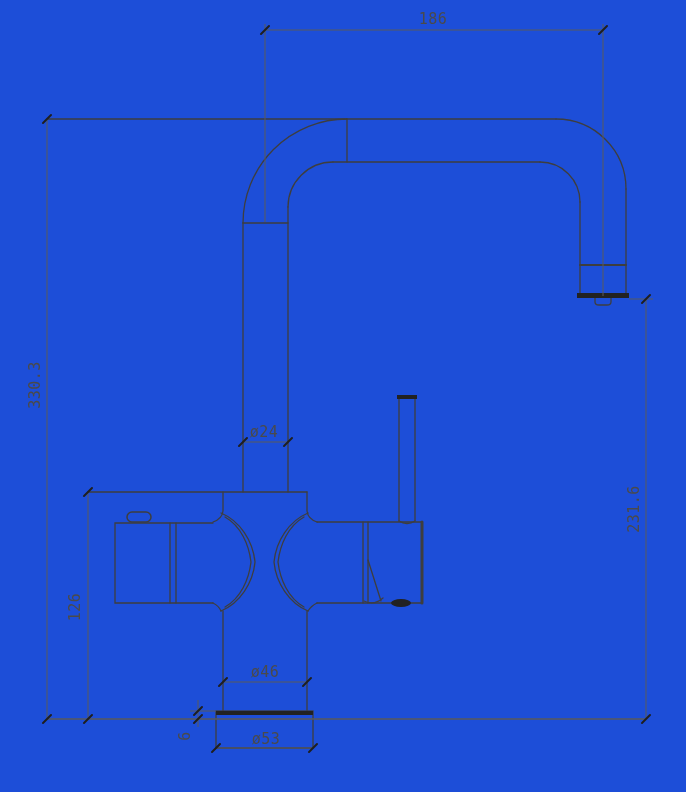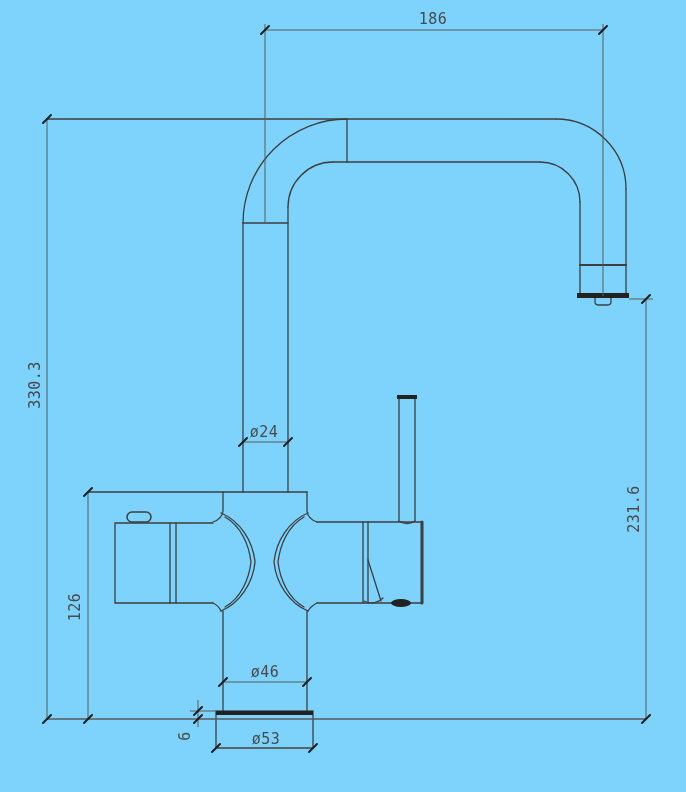--- a/index.html
+++ b/index.html
@@ -1,16 +1,16 @@
 <!DOCTYPE html>
 <html><head>
 <meta charset="utf-8">
 <style>
   html,body{margin:0;padding:0;background:#ffffff;}
-  .page{width:686px;height:792px;position:relative;background:#7dd3fc;overflow:hidden;}
+  .page{width:686px;height:792px;position:relative;background:#1d4ed8;overflow:hidden;}
   svg text{
     font-family:"DejaVu Sans Mono","Liberation Mono",monospace;
     font-size:15px;
     letter-spacing:0.5px;
   }
 </style>
 </head>
 <body>
 
 <div class="page">

